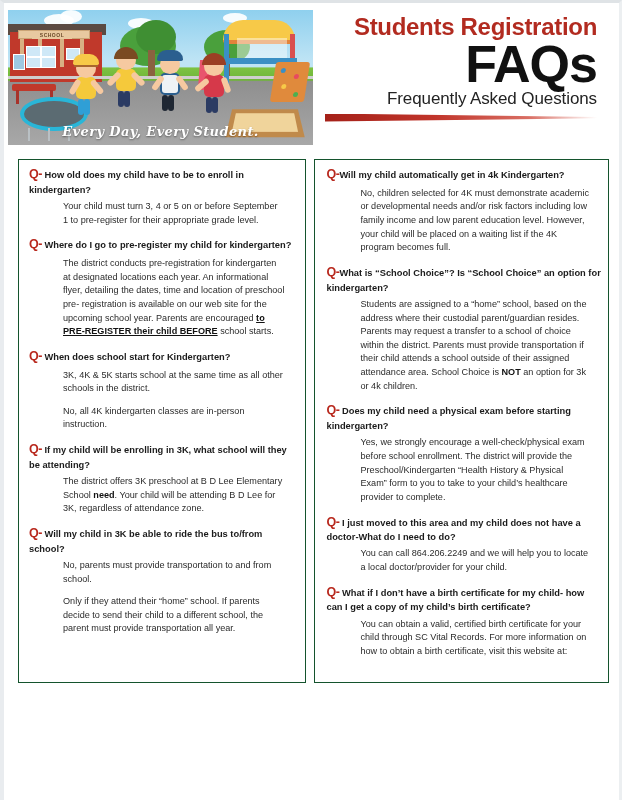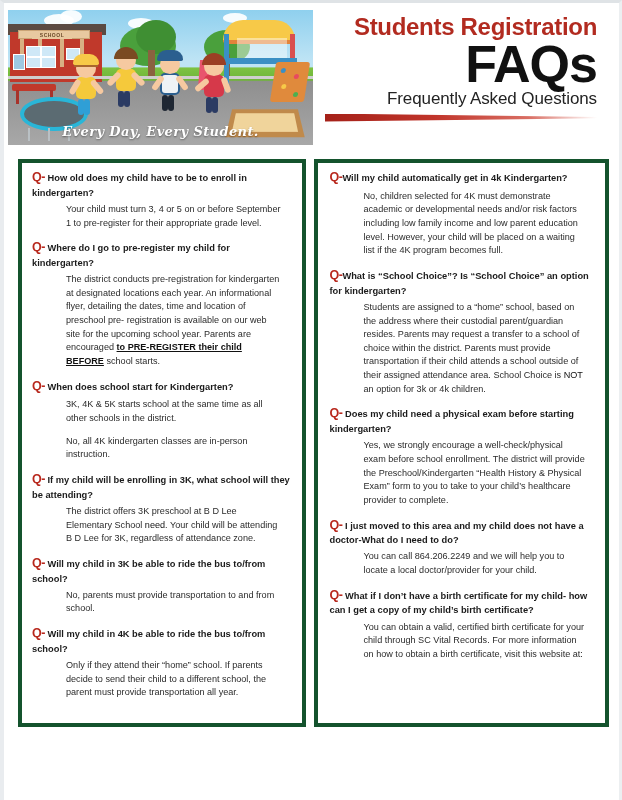--- a/index.html
+++ b/index.html
@@ -183,21 +183,21 @@
   }
 
   
   .columns {
     display: flex;
     padding: 6px 10px 0 14px;
     box-sizing: border-box;
   }
   .col {
     box-sizing: border-box;
-    border: 4px solid #14532d;
+    border: 1px solid #14532d;
   }
   .col-left {
     width: 288px;
     padding: 6px 8px 14px 10px;
   }
   .col-right {
     width: 296px;
     padding: 6px 6px 14px 12px;
     margin-left: 8px;
   }
@@ -215,21 +215,21 @@
     font-weight: bold;
     font-size: 12.5px;
     letter-spacing: -.5px;
   }
   .a {
     font-size: 9.1px;
     color: #2b2b2b;
     line-height: 1.5;
     margin: 0 12px 0 34px;
   }
-  .a b { font-weight: normal; color:#111; }
+  .a b { font-weight: bold; color:#111; }
   .a .bu { font-weight: bold; text-decoration: underline; color:#111; }
   .link {
     color: #2f6bb3;
     text-decoration: underline;
   }
   .lastline { margin-left: 34px; font-size: 9.1px; color:#2b2b2b; line-height:1.5;}
 </style>
 </head>
 <body>
 
@@ -369,21 +369,20 @@
         <p class="q"><span class="qmark">Q-</span> <span>If my child will be enrolling in 3K, what school will they be attending?</span></p>
         <p class="a"><span>The district offers 3K preschool at B D Lee Elementary School </span><b>need</b><span>. Your child will be attending B D Lee for 3K, regardless of attendance zone.</span></p>
       </div>
 
       <div class="qa">
         <p class="q"><span class="qmark">Q-</span> <span>Will my child in 3K be able to ride the bus to/from school?</span></p>
         <p class="a">No, parents must provide transportation to and from school.</p>
       </div>
 
       <div class="qa">
-        <p class="q"><span class="qmark">Q-</span> <span>Will my child in 4K be able to ride the bus to/from school?</span></p>
         <p class="a">Only if they attend their “home” school. If parents decide to send their child to a different school, the parent must provide transportation all year.</p>
       </div>
 
     </div>
 
     <div class="col col-right">
 
       <div class="qa">
         <p class="q"><span class="qmark">Q-</span><span>Will my child automatically get in 4k Kindergarten?</span></p>
         <p class="a">No, children selected for 4K must demonstrate academic or developmental needs and/or risk factors including low family income and low parent education level. However, your child will be placed on a waiting list if the 4K program becomes full.</p>

